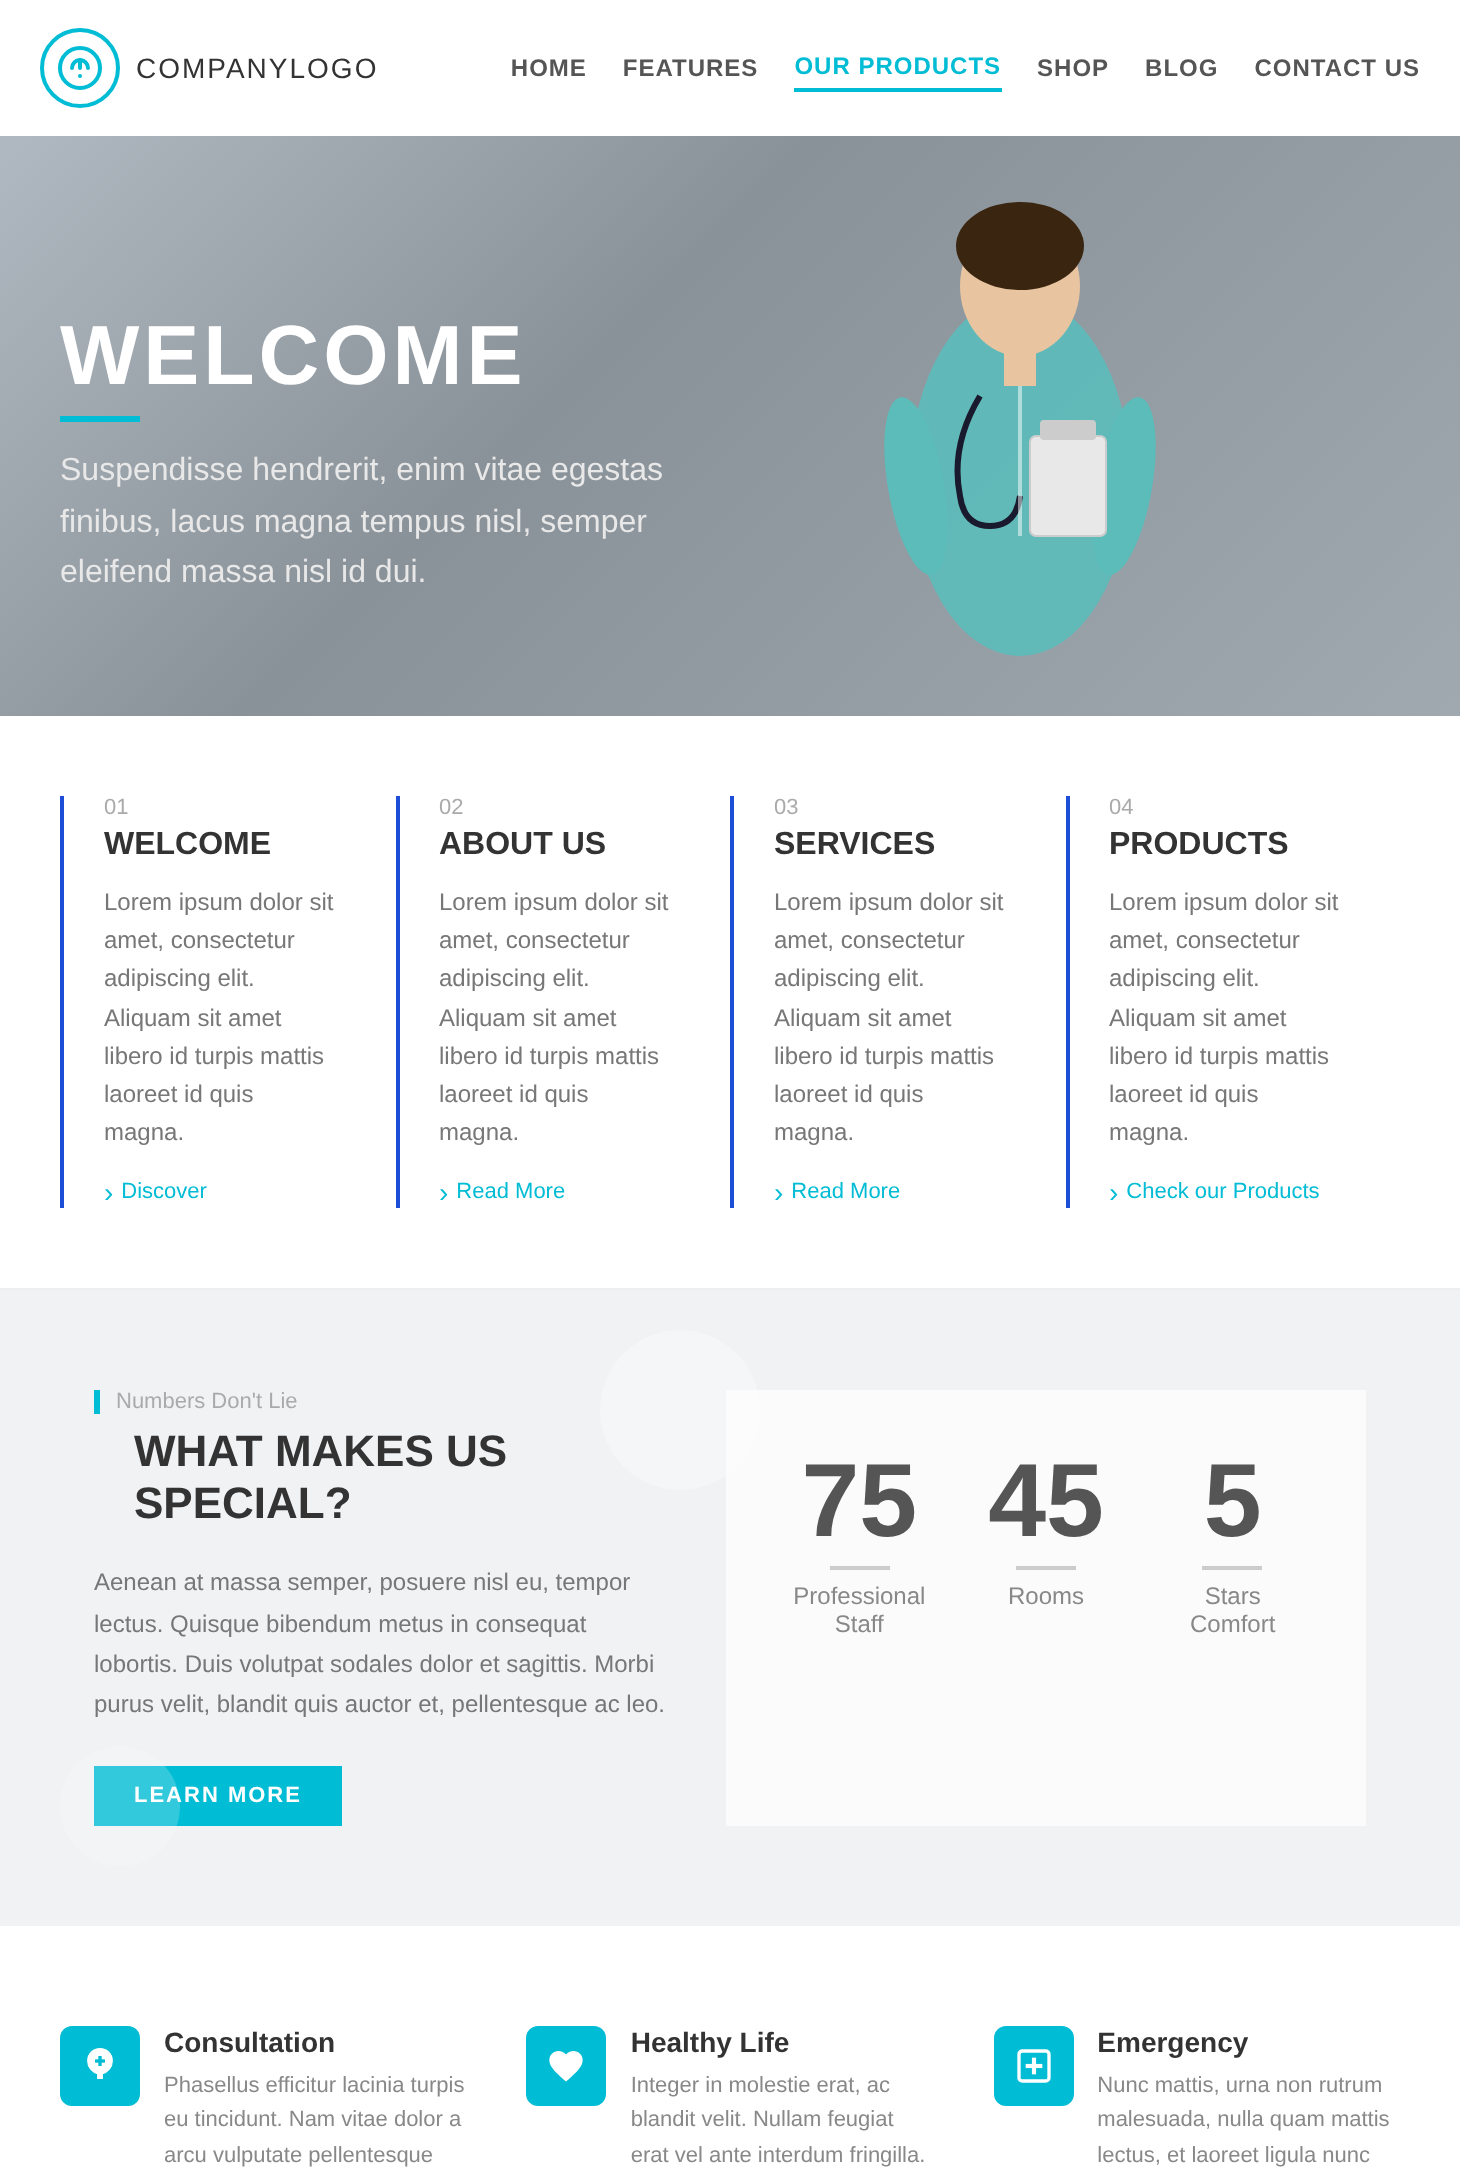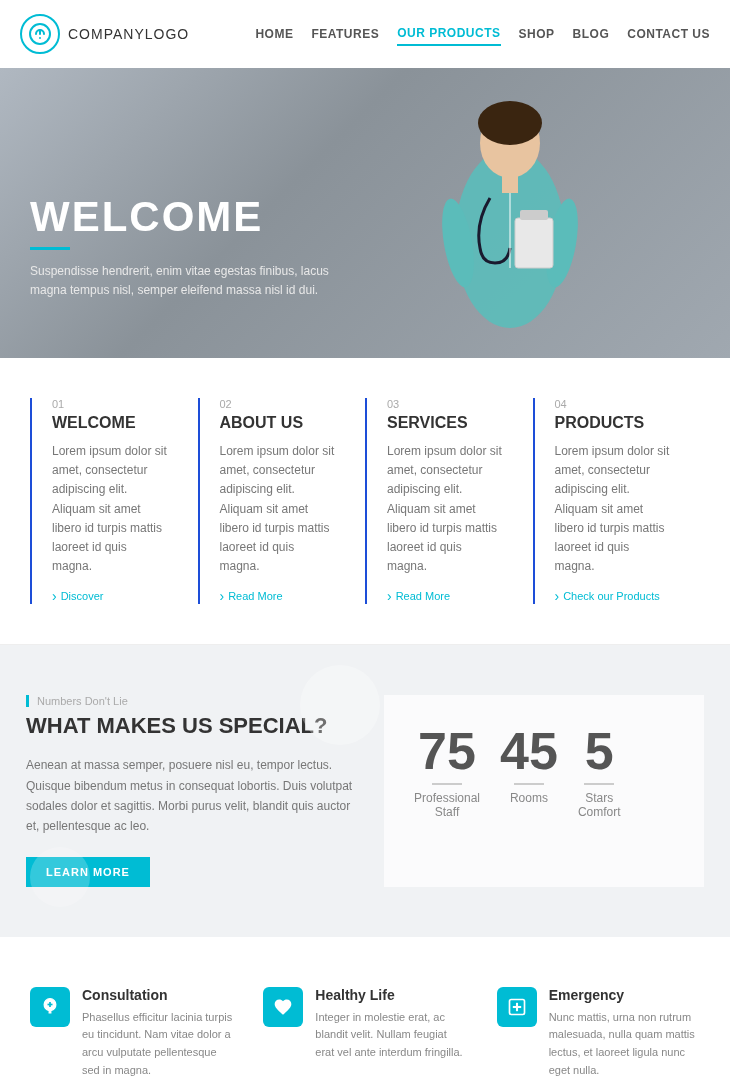--- a/index.html
+++ b/index.html
@@ -13,43 +13,43 @@
     .logo-text span { font-weight: normal; }
     .nav { display: flex; gap: 18px; align-items: center; }
     .nav a { text-decoration: none; color: #555; font-size: 12px; font-weight: 600; letter-spacing: 0.5px; text-transform: uppercase; padding: 4px 0; }
     .nav a.active { color: #00bcd4; border-bottom: 2px solid #00bcd4; }
 
     
     .hero { position: relative; background: linear-gradient(135deg, #b0b8c1 0%, #8a9299 40%, #a0a8b0 100%); height: 290px; overflow: hidden; display: flex; align-items: flex-end; padding: 0 30px 40px 30px; }
     .hero-content { z-index: 2; flex: 1; }
     .hero h1 { font-size: 42px; font-weight: bold; color: #fff; letter-spacing: 2px; margin-bottom: 6px; }
     .hero-line { width: 40px; height: 3px; background: #00bcd4; margin-bottom: 12px; }
-    .hero p { color: #e8e8e8; font-size: 12px; line-height: 1.6; max-width: 320px; margin-bottom: 18px; }
+    .hero p { color: #e8e8e8; font-size: 16px; line-height: 1.6; max-width: 320px; margin-bottom: 18px; }
     .hero-buttons { display: flex; gap: 10px; }
     .btn-primary { background: #00bcd4; color: #fff; border: none; padding: 8px 18px; font-size: 11px; font-weight: bold; letter-spacing: 1px; cursor: pointer; text-transform: uppercase; }
     .btn-secondary { background: #999; color: #fff; border: none; padding: 8px 18px; font-size: 11px; font-weight: bold; letter-spacing: 1px; cursor: pointer; text-transform: uppercase; }
     .hero-image { position: absolute; right: 60px; bottom: 0; width: 260px; height: 280px; z-index: 1; }
 
     
     .features { background: #fff; padding: 40px 30px; display: flex; gap: 0; border-bottom: 1px solid #eee; }
     .feature-item { flex: 1; padding: 0 20px; border-left: 2px solid #1d4ed8; margin-right: 10px; }
     .feature-num { font-size: 11px; color: #aaa; margin-bottom: 4px; }
     .feature-title { font-size: 16px; font-weight: bold; color: #333; margin-bottom: 10px; text-transform: uppercase; }
     .feature-text { font-size: 12px; color: #777; line-height: 1.6; margin-bottom: 12px; }
     .feature-link { color: #00bcd4; font-size: 11px; text-decoration: none; display: flex; align-items: center; gap: 4px; }
     .feature-link::before { content: '›'; font-size: 14px; }
 
     
-    .stats-section { background: #f0f2f4; padding: 50px 26px; display: flex; gap: 0; position: relative; }
+    .stats-section { background: #f0f2f4; padding: 50px 47px; display: flex; gap: 0; position: relative; }
     .stats-left { flex: 1; padding-right: 30px; }
     .stats-label { font-size: 11px; color: #aaa; border-left: 3px solid #00bcd4; padding-left: 8px; margin-bottom: 6px; }
-    .stats-title { font-size: 22px; font-weight: bold; color: #333; margin-bottom: 16px; text-transform: uppercase; }
+    .stats-title { font-size: 22px; font-weight: bold; color: #333; margin-bottom: 16px; text-transform: uppercase; margin-left: 20px; }
     .stats-text { font-size: 12px; color: #777; line-height: 1.7; margin-bottom: 20px; }
     .btn-learn { background: #00bcd4; color: #fff; border: none; padding: 9px 20px; font-size: 11px; font-weight: bold; letter-spacing: 1px; cursor: pointer; text-transform: uppercase; }
-    .stats-right { width: 320px; background: rgba(255,255,255,0.7); padding: 30px; display: grid; grid-template-columns: 1fr 1fr 1fr 1fr; gap: 20px; }
+    .stats-right { width: 320px; background: rgba(255,255,255,0.7); padding: 30px; display: grid; grid-template-columns: 1fr 1fr 1fr; gap: 20px; }
     .stat-box { text-align: center; }
     .stat-number { font-size: 52px; font-weight: bold; color: #555; line-height: 1; }
     .stat-divider { width: 30px; height: 2px; background: #ccc; margin: 6px auto; }
     .stat-label { font-size: 12px; color: #888; }
 
     
     .services { background: #fff; padding: 50px 30px; }
     .services-grid { display: grid; grid-template-columns: 1fr 1fr 1fr; gap: 30px; }
     .service-item { display: flex; gap: 12px; align-items: flex-start; }
     .service-icon { width: 40px; height: 40px; background: #00bcd4; border-radius: 6px; display: flex; align-items: center; justify-content: center; color: #fff; font-size: 18px; flex-shrink: 0; }

